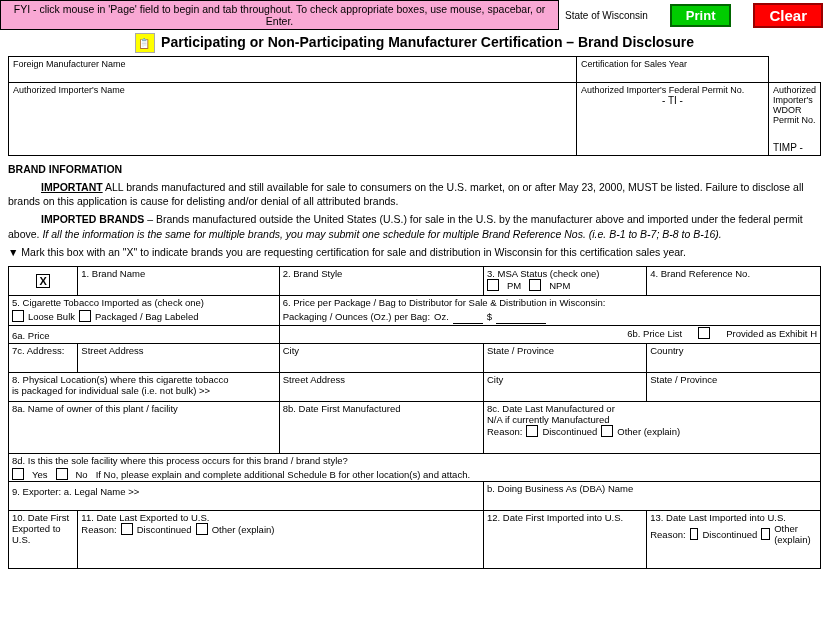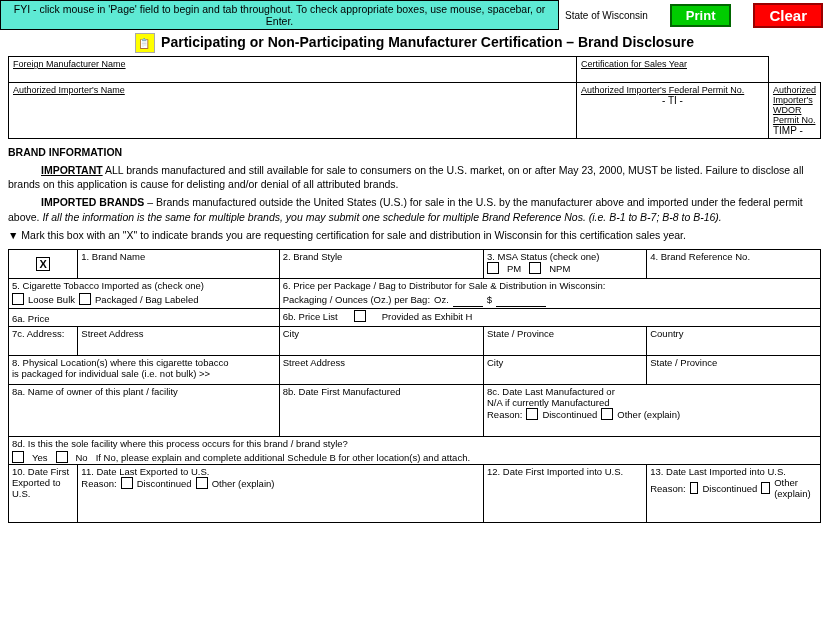--- a/index.html
+++ b/index.html
@@ -1,46 +1,46 @@
 <!DOCTYPE html>
 <html><head>
   <meta charset="utf-8">
   <style>
     * { box-sizing: border-box; margin: 0; padding: 0; }
     body { font-family: Arial, sans-serif; font-size: 11px; background: #fff; color: #000; width: 829px; min-height: 640px; }
 
     .top-bar { display: flex; align-items: stretch; height: 30px; }
-    .fyi-box { background: #5eead4; border: 1px solid #000; flex: 1; display: flex; align-items: center; justify-content: center; font-size: 10.5px; padding: 2px 6px; text-align: center; }
+    .fyi-box { background: #f9a8d4; border: 1px solid #000; flex: 1; display: flex; align-items: center; justify-content: center; font-size: 10.5px; padding: 2px 6px; text-align: center; }
     .top-right { display: flex; align-items: center; gap: 22px; padding: 0 6px; }
     .state-label { font-size: 10px; }
     .btn-print { background: #00cc00; color: #fff; border: 2px solid #006600; padding: 2px 14px; font-weight: bold; font-size: 13px; cursor: pointer; }
     .btn-clear { background: #ff0000; color: #fff; border: 2px solid #990000; padding: 2px 14px; font-weight: bold; font-size: 15px; cursor: pointer; }
     .main-title { text-align: center; font-weight: bold; font-size: 14px; margin: 2px 0 4px; }
 
     .form-body { padding: 0 8px 8px; }
-    .field-label { font-size: 9px; color: #000; display: block; text-decoration: underline; }
+    .field-label { font-size: 9px; color: #000; display: block; }
 
     .info-section { margin: 6px 0; }
     .info-section p { font-size: 10.5px; margin-bottom: 3px; line-height: 1.4; }
     .underline { text-decoration: underline; }
     .bold { font-weight: bold; margin-left: 33px; }
 
     .mark-instruction { font-size: 10px; margin: 4px 0; display: flex; align-items: center; gap: 4px; }
     .x-box { border: 1px solid #000; width: 14px; height: 14px; display: inline-flex; align-items: center; justify-content: center; font-weight: bold; font-size: 11px; background: #fff; }
     .x-box.checked::after { content: 'X'; }
 
     .brand-table { width: 100%; border-collapse: collapse; margin-bottom: 2px; }
     .brand-table td, .brand-table th { border: 1px solid #000; padding: 1px 3px; font-size: 9.5px; vertical-align: top; }
 
     .checkbox-row { display: flex; align-items: center; gap: 4px; margin: 2px 0; }
     .cb { border: 1px solid #000; width: 12px; height: 12px; display: inline-block; background: #fff; }
 
     .note-icon { width: 20px; height: 20px; background: #ffff00; border: 1px solid #aaa; display: inline-flex; align-items: center; justify-content: center; font-size: 10px; position: relative; }
 
-    .provided-exhibit { font-size: 9.5px; display: flex; align-items: center; gap: 16px; justify-content: flex-start; }
+    .provided-exhibit { font-size: 9.5px; display: flex; align-items: center; gap: 16px; justify-content: flex-end; }
     .inner-table { width: 100%; border-collapse: collapse; }
     .inner-table td { border: 1px solid #000; padding: 2px 4px; font-size: 9.5px; vertical-align: top; }
 
     .msa-checkboxes { display: flex; gap: 8px; align-items: center; font-size: 9.5px; }
   </style>
 </head>
 <body>
 
 <div class="top-bar">
   <div class="fyi-box">
@@ -77,21 +77,21 @@
       <td style="width:45%;">
         <span class="field-label">Authorized Importer's Name</span>
         <input type="text" style="width: 100%; border: none; outline: none; font-size: 10px;">
       </td>
       <td style="width:30%;">
         <span class="field-label">Authorized Importer's Federal Permit No.</span>
         <div style="text-align:center; font-size:10px;">- TI -</div>
       </td>
       <td style="width:25%;">
         <span class="field-label">Authorized Importer's WDOR Permit No.</span>
-        <div style="font-size:10px;">TIMP -</div>
+        <div style="font-size:10px;margin-top:17px;">TIMP -</div>
       </td>
     </tr>
   </tbody>
     </table>
 
   <div class="info-section">
     <p>
       <strong>BRAND INFORMATION</strong>
     </p>
     <p>
@@ -243,20 +243,30 @@
         <div style="display:flex; gap:8px; align-items:center; margin-top:2px;">
           <span class="cb"></span>
           <span>Yes</span>
           <span class="cb"></span>
           <span>No</span>
           <span>If No, please explain and complete additional Schedule B for other location(s) and attach.</span>
         </div>
       </td>
     </tr>
 
+    <tr>
+      <td colspan="3">
+        <span>9. Exporter:  a. Legal Name &gt;&gt;</span>
+        <input type="text" style="width: 60%; border: none; outline: none;">
+      </td>
+      <td colspan="2">
+        <span>b. Doing Business As (DBA) Name</span>
+        <input type="text" style="width: 80%; border: none; outline: none;">
+      </td>
+    </tr>
 
 
     <tr>
       <td>
         <span>10. Date First Exported to U.S.</span>
         <input type="text" style="width: 100%; border: none; outline: none; min-height: 22px;">
       </td>
       <td colspan="2">
         <span>11. Date Last Exported to U.S.</span>
         <div style="display:flex; gap:4px; align-items:center;">

